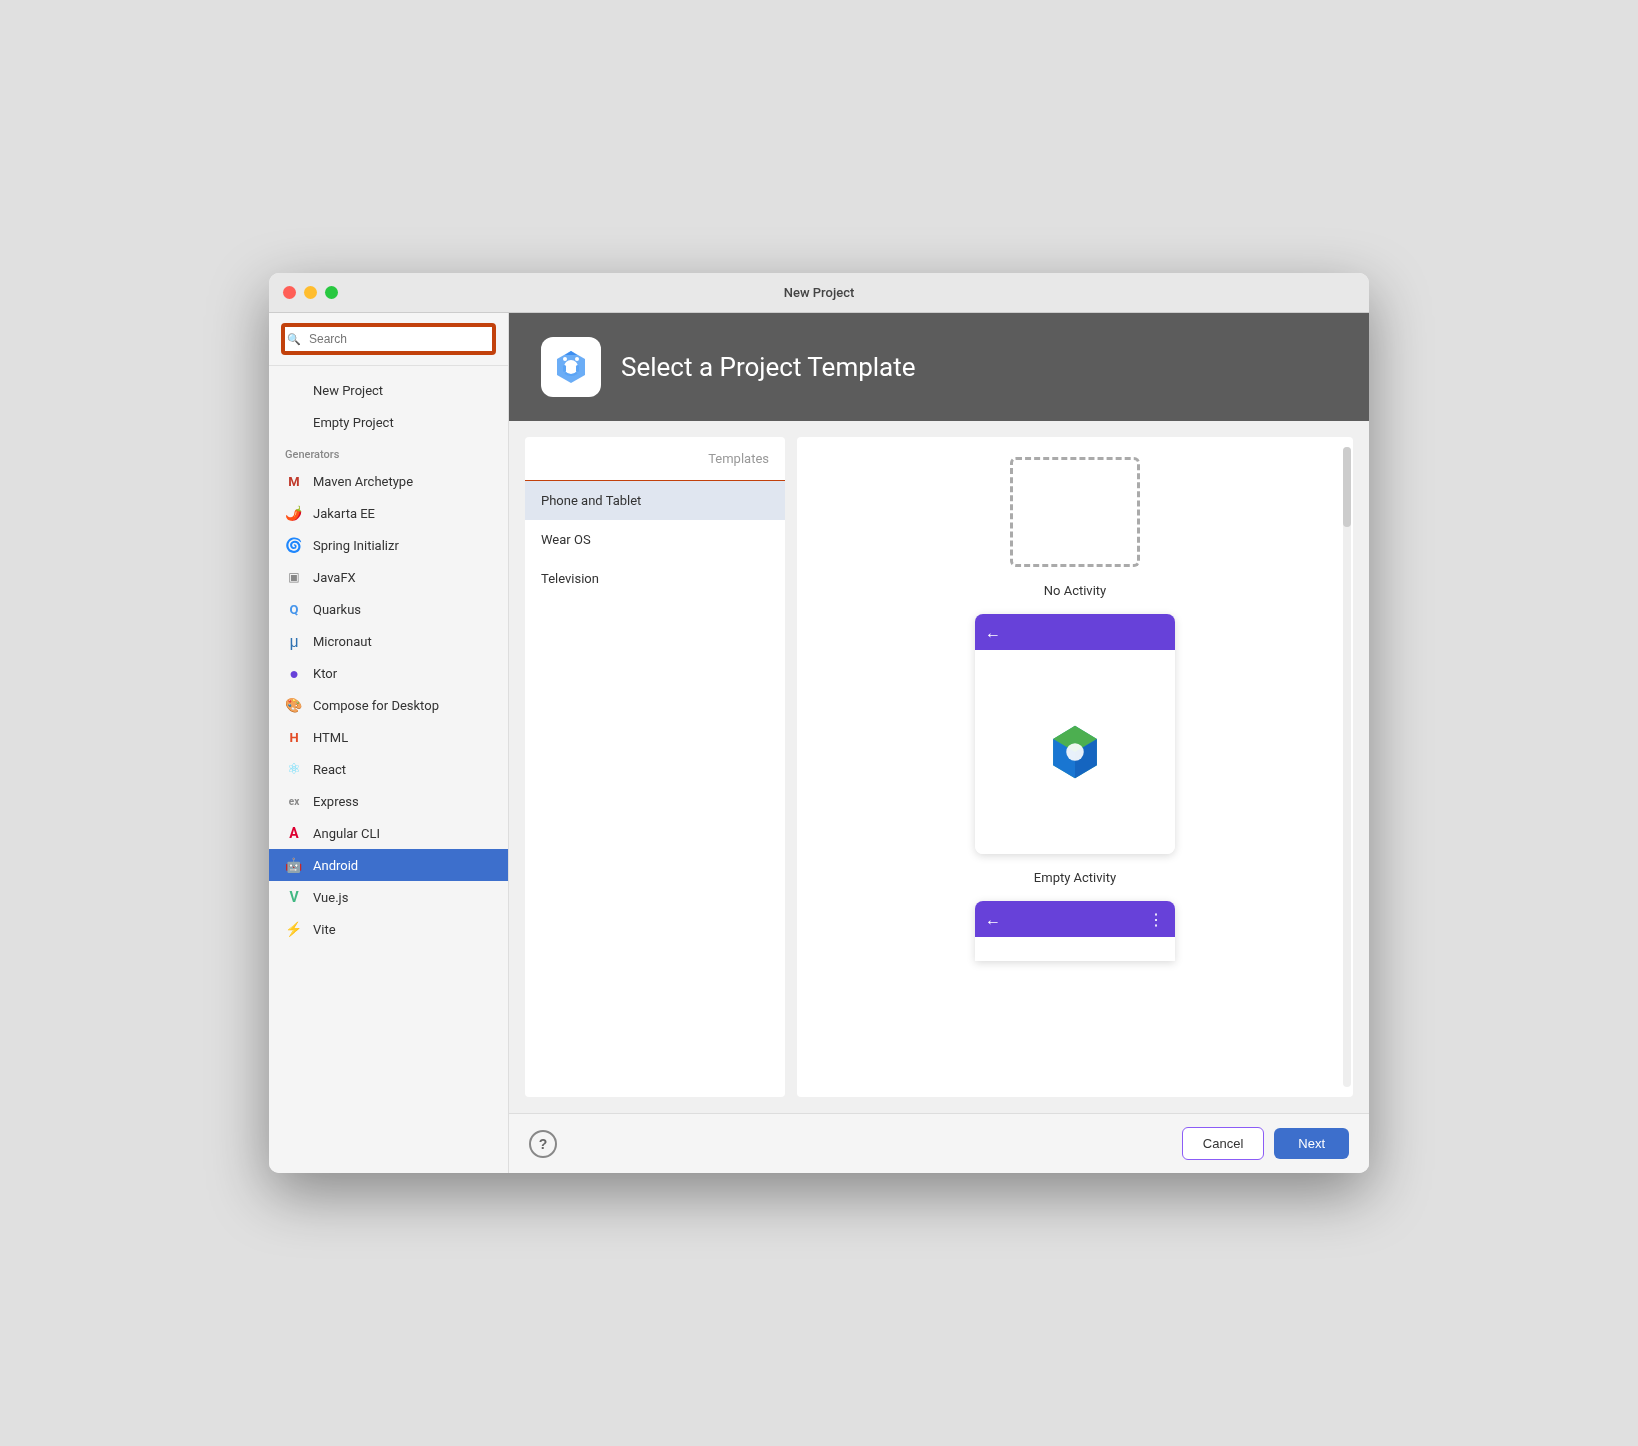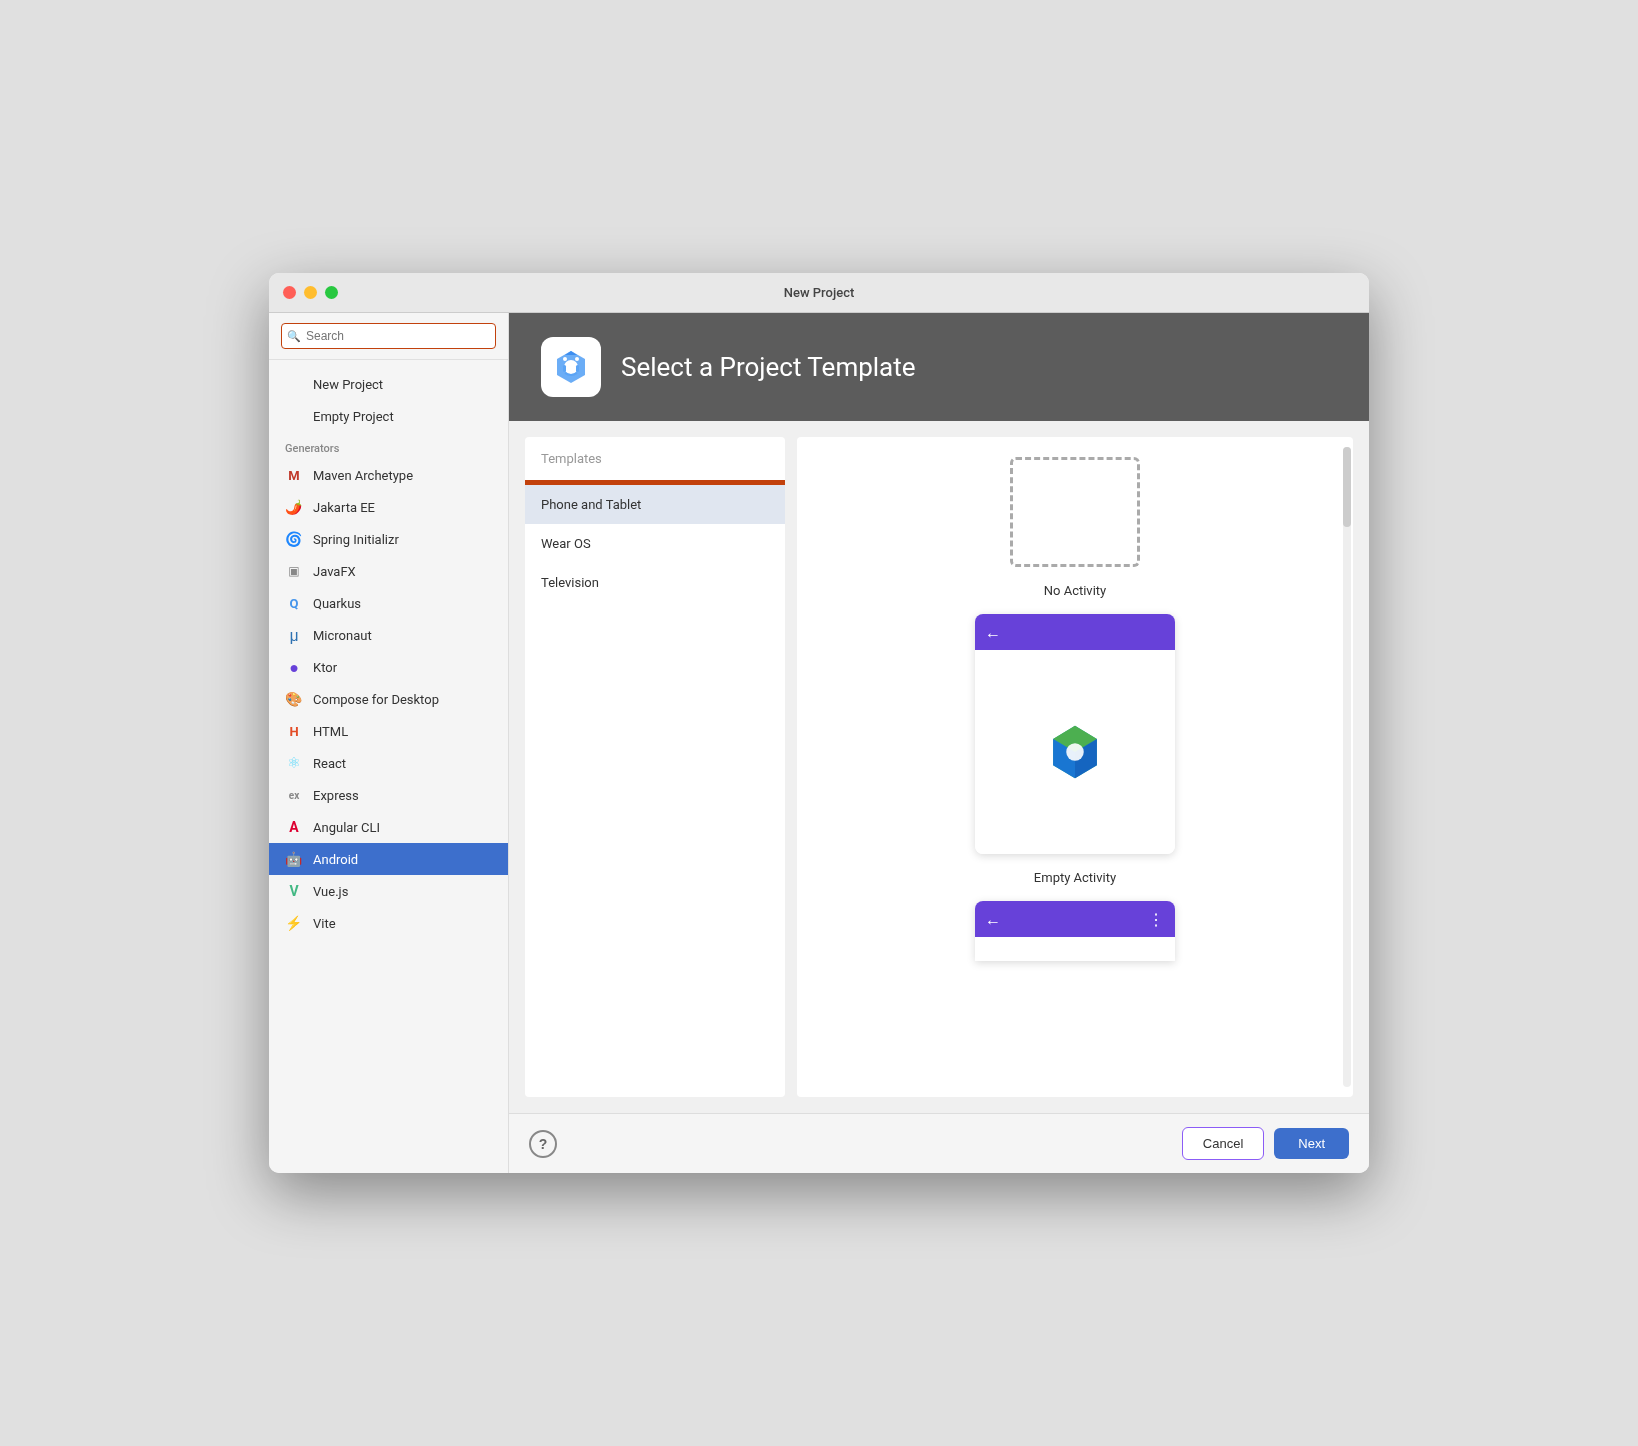--- a/index.html
+++ b/index.html
@@ -63,21 +63,21 @@
       flex-direction: column;
       overflow-y: auto;
     }
     .sidebar-search {
       padding: 10px 12px;
       border-bottom: 1px solid #e0e0e0;
     }
     .sidebar-search input {
       width: 100%;
       padding: 5px 8px 5px 24px;
-      border: 1px solid #c2410c;
+      border: 4px solid #c2410c;
       border-radius: 4px;
       font-size: 12px;
       background: white;
       outline: none;
     }
     .search-wrapper {
       position: relative;
     }
     .search-wrapper::before {
       content: '🔍';
@@ -163,21 +163,22 @@
       background: white;
       border-radius: 4px;
       overflow: hidden;
       display: flex;
       flex-direction: column;
     }
     .template-list-header {
       padding: 14px 16px;
       font-size: 13px;
       color: #999;
-      border-bottom: 5px solid #c2410c;
+      border-bottom: 1px solid #c2410c;
+      text-align: right;
     }
     .template-list-item {
       padding: 12px 16px;
       font-size: 13px;
       color: #333;
       cursor: pointer;
     }
     .template-list-item.active {
       background: #e0e6f0;
       color: #333;

